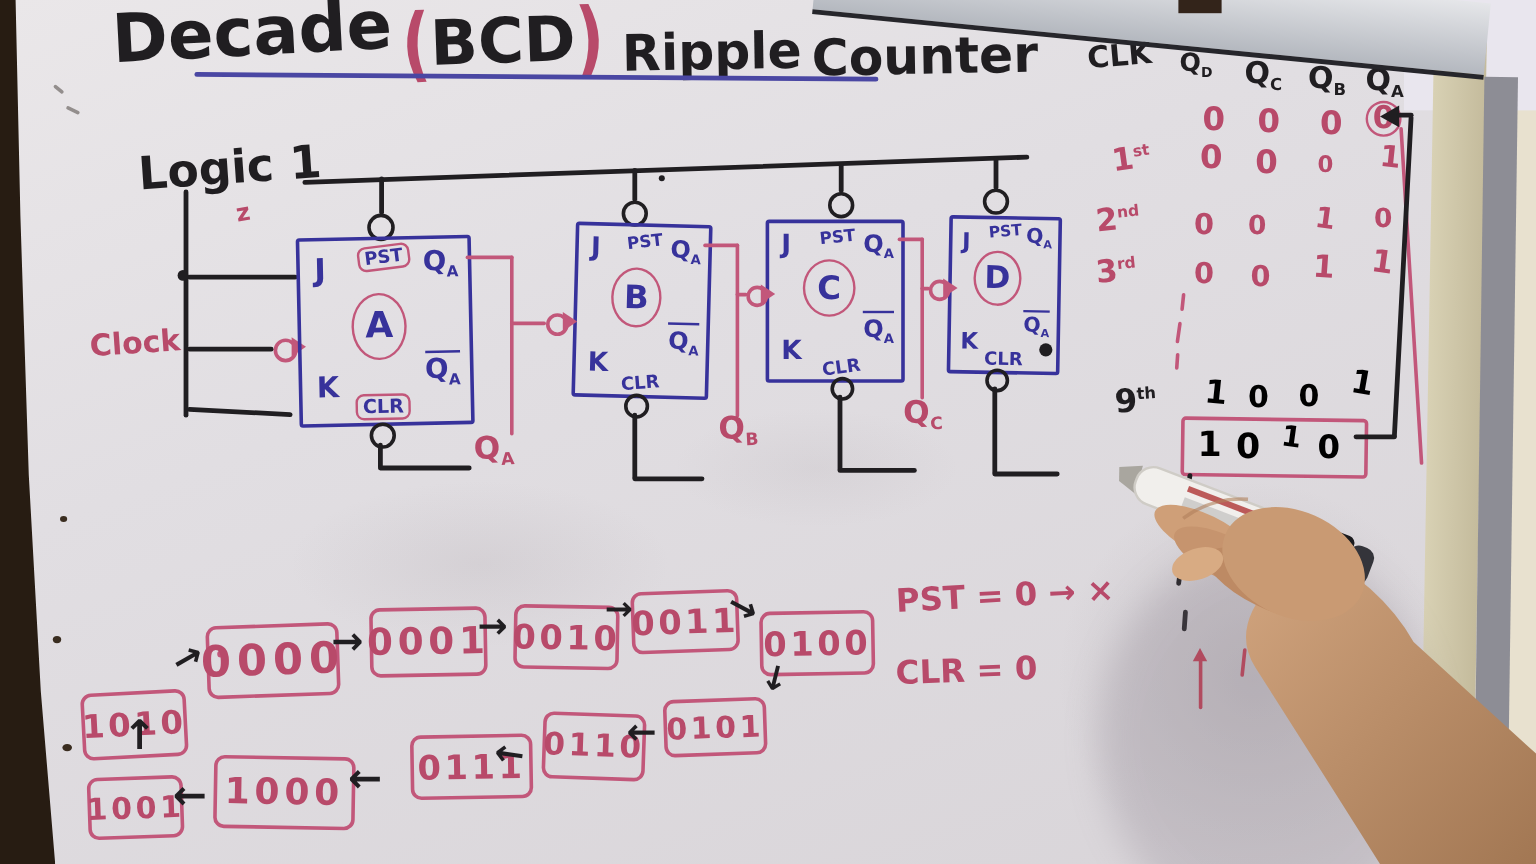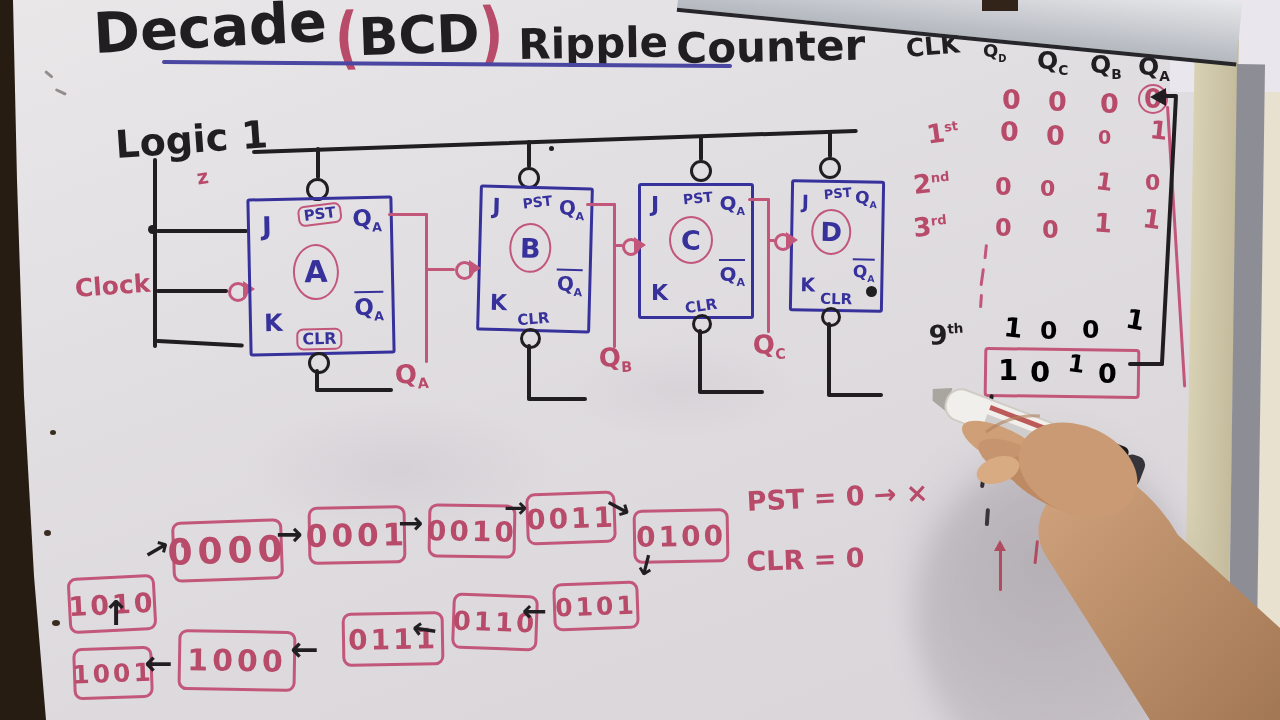--- a/index.html
+++ b/index.html
@@ -142,21 +142,21 @@
   <div class="hw pink" style="left:598px;top:345px;font-size:26px;transform:rotate(-3deg);"><span>Q</span><sub>B</sub></div>
 
   <div class="wire pw" style="left:748px;top:198px;width:22px;height:3px;"></div>
   <div class="wire pw" style="left:767px;top:198px;width:3px;height:135px;"></div>
   <div class="wire pw" style="left:767px;top:239px;width:8px;height:3px;"></div>
   <div class="bub pbub" style="left:774px;top:233px;width:12px;height:12px;"></div>
   <div class="tri" style="left:786px;top:232px;"></div>
   <div class="hw pink" style="left:752px;top:332px;font-size:26px;transform:rotate(-3deg);"><span>Q</span><sub>C</sub></div>
 
   <div class="hw" style="left:905px;top:36px;font-size:25px;transform:rotate(-5deg);"><span>CLK</span></div>
-  <div class="hw" style="left:983px;top:42px;font-size:18px;"><span>Q</span><sub>D</sub></div>
+  <div class="hw" style="left:983px;top:42px;font-size:21px;"><span>Q</span><sub>D</sub></div>
   <div class="hw" style="left:1037px;top:48px;font-size:25px;"><span>Q</span><sub>C</sub></div>
   <div class="hw" style="left:1090px;top:52px;font-size:25px;"><span>Q</span><sub>B</sub></div>
   <div class="hw" style="left:1138px;top:54px;font-size:25px;"><span>Q</span><sub>A</sub></div>
 
   <span class="tval pink" style="left:1002px;top:86px;font-size:27px;">0</span>
   <span class="tval pink" style="left:1048px;top:88px;font-size:27px;">0</span>
   <span class="tval pink" style="left:1100px;top:90px;font-size:27px;">0</span>
   <span class="tval pink circled" style="left:1138px;top:84px;font-size:26px;">0</span>
 
   <div class="hw pink" style="left:925px;top:122px;font-size:26px;transform:rotate(-8deg);"><span>1</span><sup>st</sup></div>

